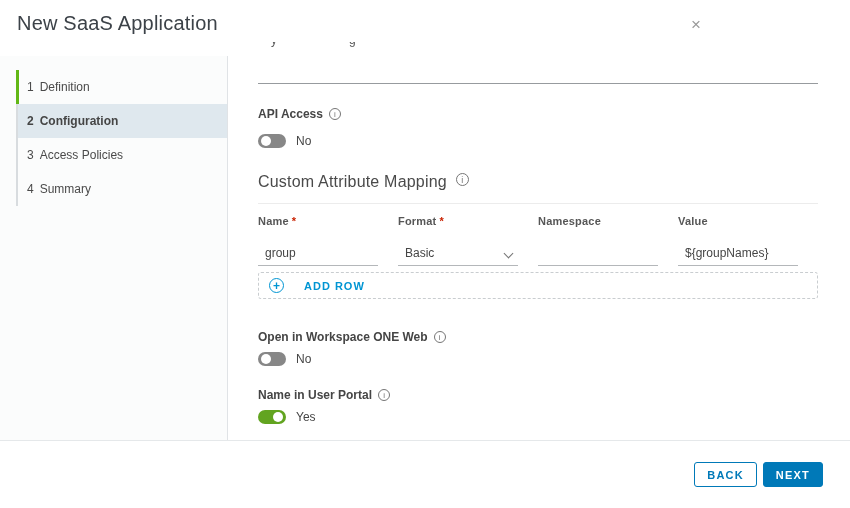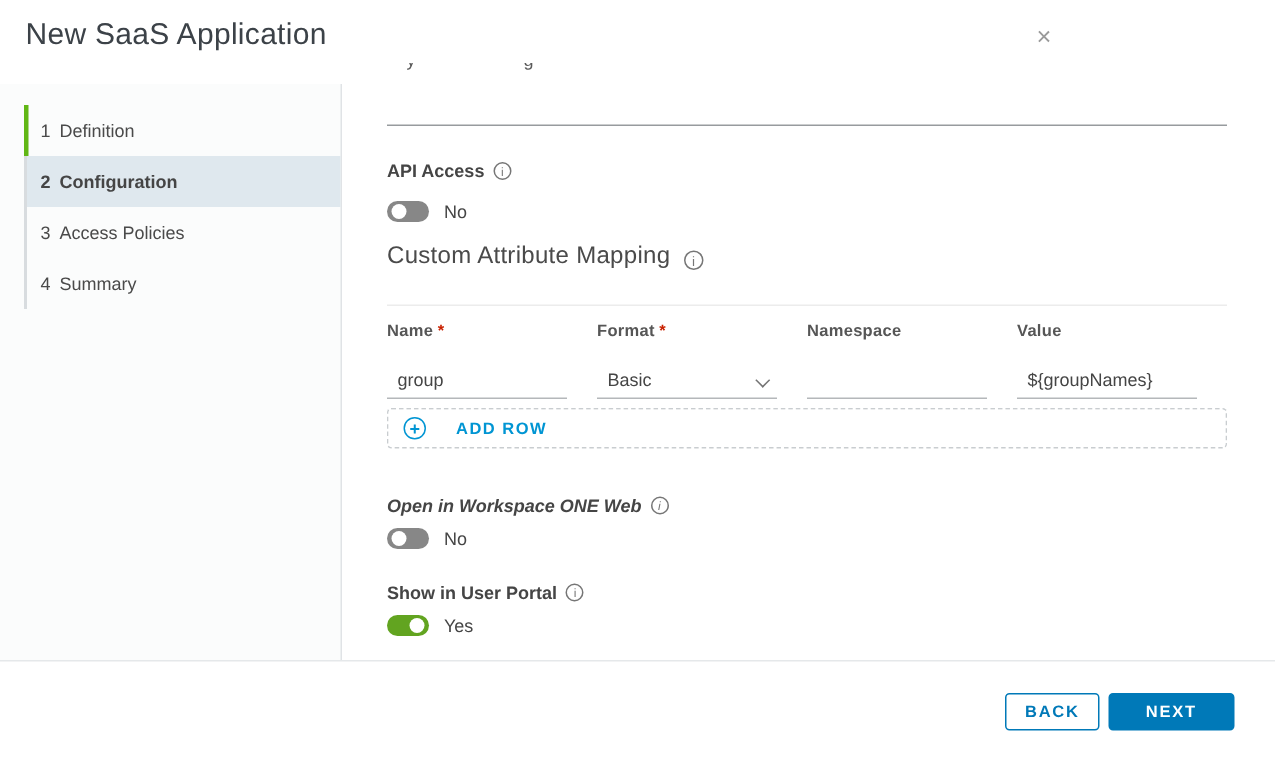--- a/index.html
+++ b/index.html
@@ -43,22 +43,22 @@
                font-size:8px; font-weight:400; color:#767676; margin-left:6px; cursor:pointer; }
 
   .toggle-row { position:absolute; left:0; display:flex; align-items:center; cursor:pointer; }
   .toggle { position:relative; width:28px; height:14px; border-radius:8px; background:#878787; }
   .toggle .knob { position:absolute; top:2px; width:10px; height:10px; border-radius:50%; background:#fff; }
   .toggle.off .knob { left:3px; }
   .toggle.on { background:#62a420; }
   .toggle.on .knob { right:3px; }
   .toggle-text { margin-left:10px; font-size:12px; color:#454545; }
 
-  .cam-heading { position:absolute; top:120px; left:0; font-size:16px; font-weight:400;
-                 color:#4a4a4a; display:flex; align-items:flex-end; letter-spacing:.2px; }
+  .cam-heading { position:absolute; top:131px; left:0; font-size:16px; font-weight:400;
+                 color:#4a4a4a; display:flex; align-items:flex-start; letter-spacing:.2px; }
   .cam-heading .info-icon { margin-left:9px; width:13px; height:13px; font-size:9px; }
   .cam-rule { position:absolute; top:161px; left:0; width:560px; border-top:1px solid #ececec; }
 
   .grid { position:absolute; left:0; width:576px; display:grid;
           grid-template-columns:1fr 1fr 1fr 1fr 16px; column-gap:20px; }
   .thead { top:173px; }
   .th { font-size:11px; font-weight:bold; color:#565656; letter-spacing:.2px; }
   .req { color:#c92100; margin-left:3px; }
   .trow { top:196px; }
   .cell-input { height:28px; display:flex; align-items:flex-end; padding:0 0 5px 7px;
@@ -76,21 +76,21 @@
   .add-row-text { margin-left:20px; font-size:11px; font-weight:bold; letter-spacing:1px; color:#0095d3; }
 
   
   .modal-footer { position:absolute; left:0; top:440px; width:850px; height:68px;
                   border-top:1px solid #e5e8ea; background:#fff; }
   .footer-actions { position:absolute; top:21px; right:27px; display:flex; align-items:center; }
   .btn { font-family:"Liberation Sans", sans-serif; font-size:11px; font-weight:bold;
          letter-spacing:1.2px; border-radius:3px; cursor:pointer; height:25px; }
   .btn-link { border:none; background:transparent; color:#0079b8; padding:0 8px; margin-right:16px; }
   .btn-outline { background:#fff; border:1px solid #0079b8; color:#0079b8; padding:0 12px; margin-right:6px; }
-  .btn-primary { background:#0079b8; border:1px solid #0079b8; color:#fff; padding:0 24px; }
+  .btn-primary { background:#0079b8; border:1px solid #0079b8; color:#fff; padding:0 12px; }
 </style>
 </head>
 <body>
 
 <div class="modal-header">
   <div class="modal-title">New SaaS Application</div>
   <button class="close-btn">
     <span>×</span>
   </button>
 </div>
@@ -166,33 +166,33 @@
       <div class="cell-input"></div>
       <div class="cell-input">${groupNames}</div>
 
     </div>
 
     <button class="add-row">
       <span class="plus-circle">+</span>
       <span class="add-row-text">ADD ROW</span>
     </button>
 
-    <div class="field-label" style="top:288px;font-style:italic;">
+    <div class="field-label" style="top:288px;">
       <span>Open in Workspace ONE Web</span>
       <span class="info-icon">i</span>
     </div>
     <div class="toggle-row" style="top:310px;">
       <span class="toggle off">
           <span class="knob"></span>
         </span>
       <span class="toggle-text">No</span>
     </div>
 
     <div class="field-label" style="top:346px;">
-      <span>Show in User Portal</span>
+      <span>Name in User Portal</span>
       <span class="info-icon">i</span>
     </div>
     <div class="toggle-row" style="top:368px;">
       <span class="toggle on">
           <span class="knob"></span>
         </span>
       <span class="toggle-text">Yes</span>
     </div>
 
   </div>

